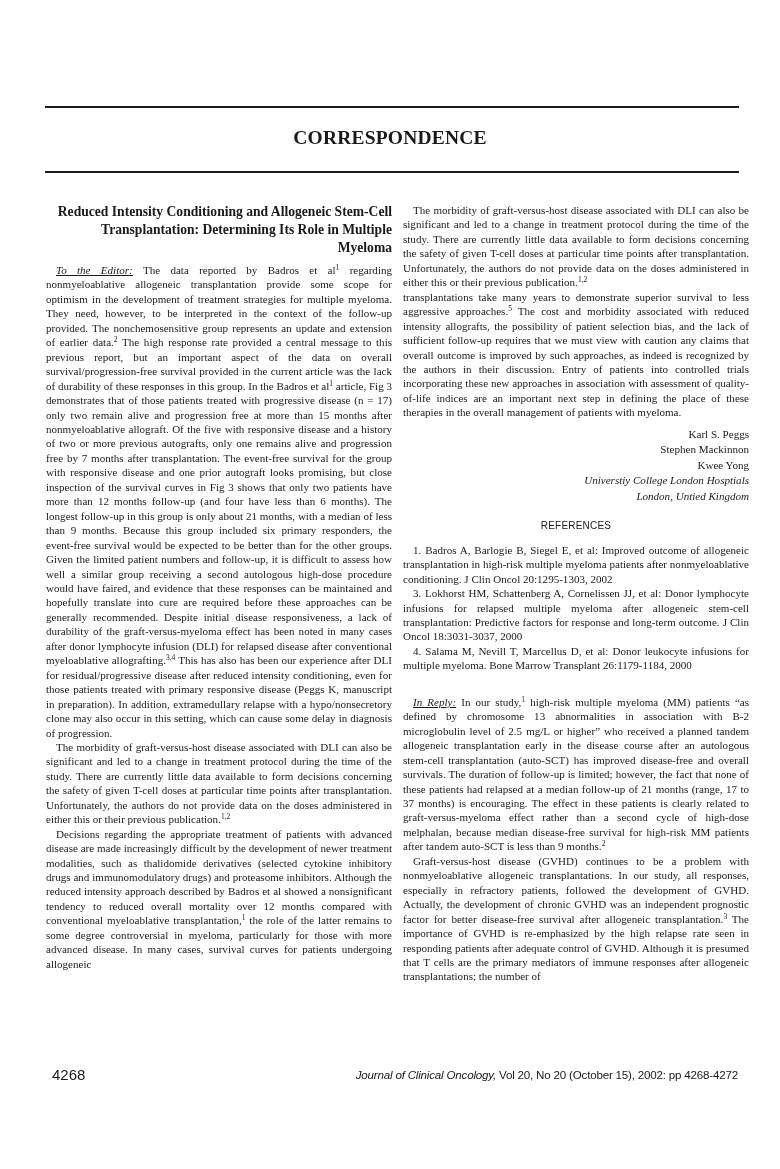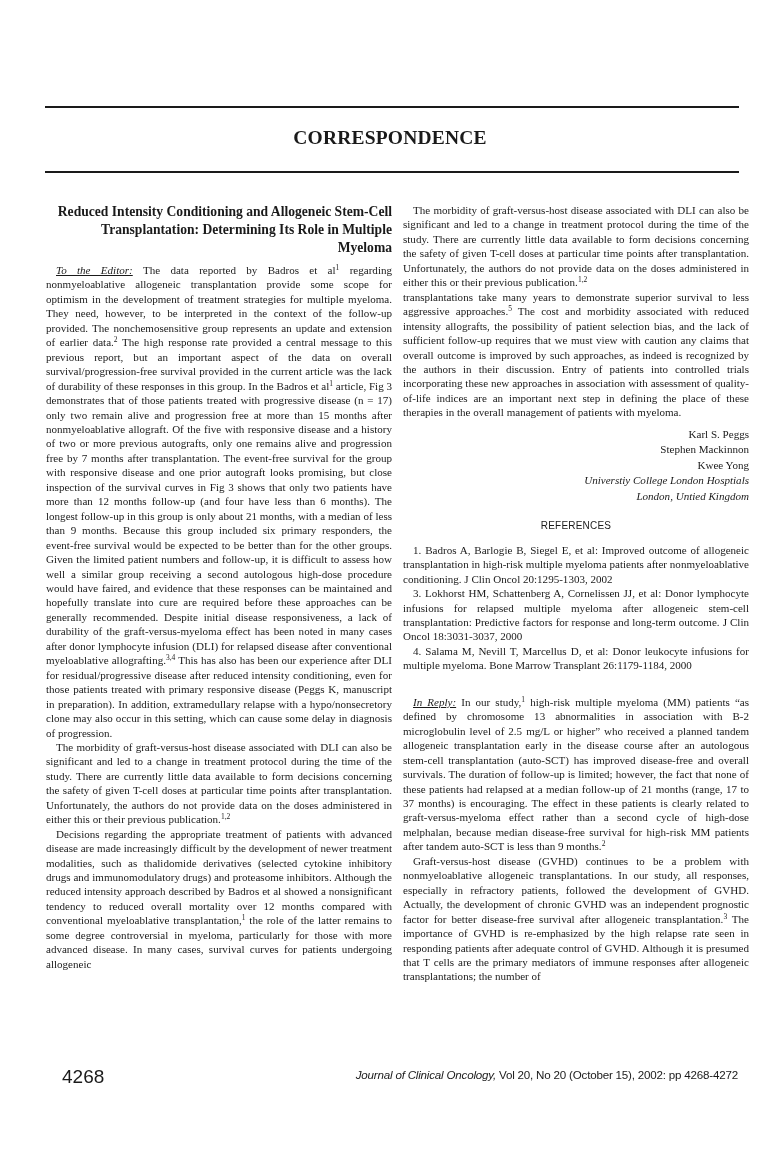--- a/index.html
+++ b/index.html
@@ -18,21 +18,21 @@
   p.noindent { text-indent: 0; }
   .lead { font-style: italic; text-decoration: underline; }
   sup { font-size: 7.5px; line-height: 0; vertical-align: 4px; }
   .sig { text-align: right; margin-top: 7px; line-height: 15.5px; }
   .sig .it { font-style: italic; }
   .refs-title { text-align: center; font-family: "Liberation Sans", "DejaVu Sans", sans-serif; font-size: 10px;
          margin: 15px 0 9px 0; letter-spacing: 0.2px; }
   .ref { text-indent: 10px; }
   .reply { margin-top: 22px; }
   .footer { position: absolute; top: 1066px; left: 46px; width: 692px; font-family: "Liberation Sans", "DejaVu Sans", sans-serif; }
-  .page-num { position: absolute; left: 16px; top: 0; font-size: 19px; }
+  .page-num { position: absolute; left: 6px; top: 0; font-size: 15px; }
   .citation { position: absolute; right: 0; top: 2px; font-size: 11.6px; letter-spacing: -0.2px; }
   .citation .jn { font-style: italic; }
 </style>
 </head>
 <body>
 
 <div class="rule top"></div>
 <div class="section-title">CORRESPONDENCE</div>
 <div class="rule bottom"></div>
 

